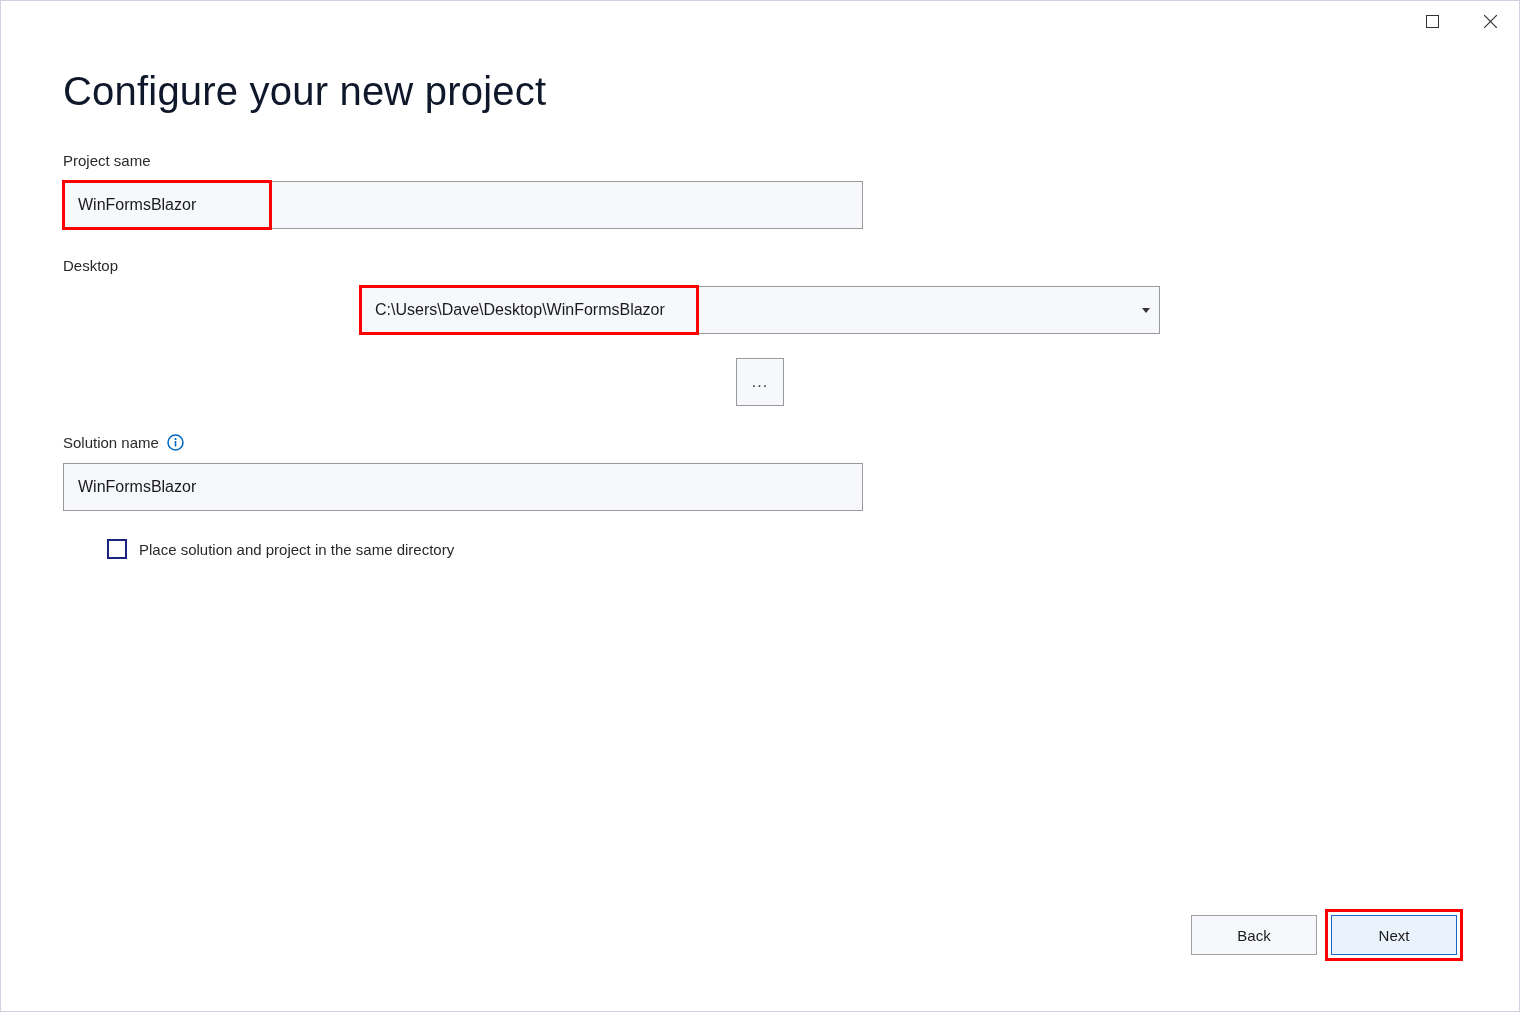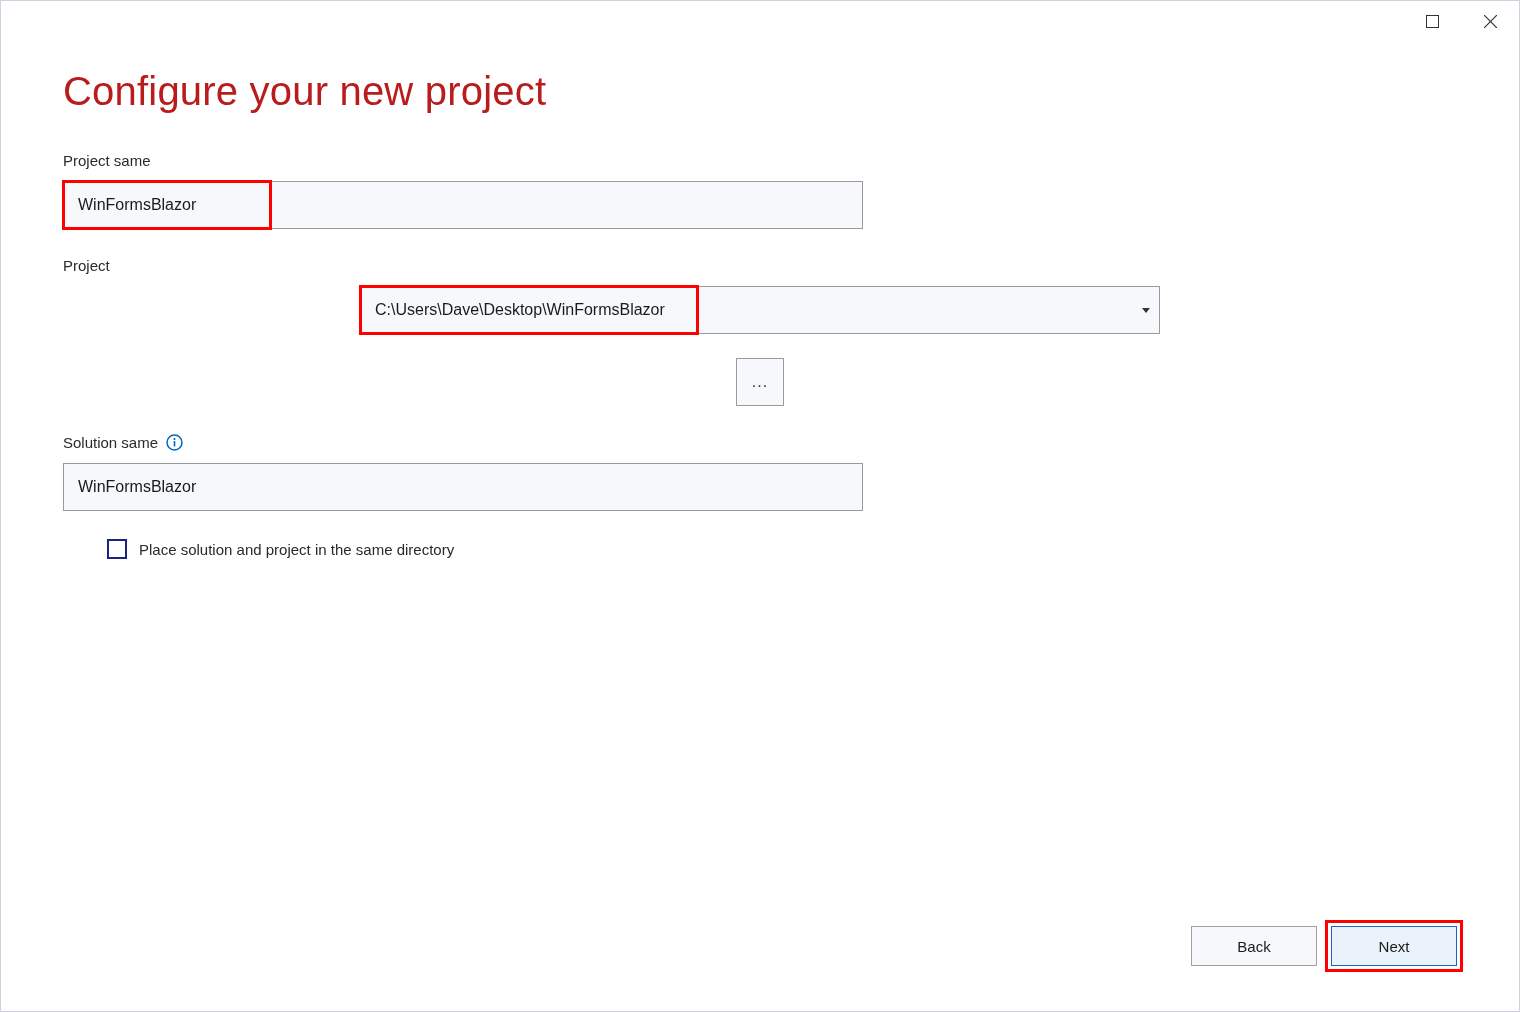--- a/index.html
+++ b/index.html
@@ -30,21 +30,21 @@
       justify-content: center;
       cursor: pointer;
       color: #333;
     }
     .content {
       padding: 68px 62px 0 62px;
     }
     .page-title {
       font-size: 40px;
       font-weight: 400;
-      color: #b91c1c;
+      color: #0f172a;
       margin-bottom: 38px;
       letter-spacing: 0.2px;
     }
     .template-row {
       display: flex;
       align-items: center;
       gap: 18px;
       margin-bottom: 40px;
     }
     .template-name {
@@ -145,21 +145,21 @@
       height: 20px;
       border: 2px solid #1a237e;
       cursor: pointer;
     }
     .checkbox-label {
       font-size: 15px;
       color: #2a2a2a;
     }
     .footer {
       position: absolute;
-      bottom: 45px;
+      bottom: 56px;
       right: 62px;
       display: flex;
       gap: 14px;
     }
     .btn {
       width: 126px;
       height: 40px;
       border: 1px solid #a0a0a0;
       background: #f6f8fc;
       font-size: 15px;
@@ -203,40 +203,40 @@
 
   <div class="form-group">
     <div class="form-label">Project same</div>
     <div style="position:relative;width:800px;">
       <input type="text" class="text-input" value="WinFormsBlazor" style="">
       <div class="highlight-red" style="left:-1px;top:-1px;width:210px;height:50px;"></div>
     </div>
   </div>
 
   <div class="form-group">
-    <div class="form-label">Project</div>
+    <div class="form-label">Desktop</div>
     <div class="location-row">
       <div class="combo-wrap">
         <input type="text" class="combo-input" value="C:\Users\Dave\Desktop\WinFormsBlazor" style="">
         <div class="combo-caret">
           <svg width="8" height="5" viewBox="0 0 8 5">
               <polygon points="0,0 8,0 4,5" fill="#333"></polygon>
             </svg>
         </div>
         <div class="highlight-red" style="left:-1px;top:-1px;width:340px;height:50px;"></div>
       </div>
       <div class="browse-btn">
         <span>...</span>
       </div>
     </div>
   </div>
 
   <div class="form-group">
     <div class="form-label">
-      <span>Solution same</span>
+      <span>Solution name</span>
       <span class="info-icon">
         <svg width="17" height="17" viewBox="0 0 17 17">
             <circle cx="8.5" cy="8.5" r="7.5" fill="none" stroke="#0067c0" stroke-width="1.5"></circle>
             <circle cx="8.5" cy="5" r="1.1" fill="#0067c0"></circle>
             <rect x="7.7" y="7" width="1.6" height="5.5" fill="#0067c0"></rect>
           </svg>
       </span>
     </div>
     <input type="text" class="text-input" value="WinFormsBlazor" style="">
   </div>

